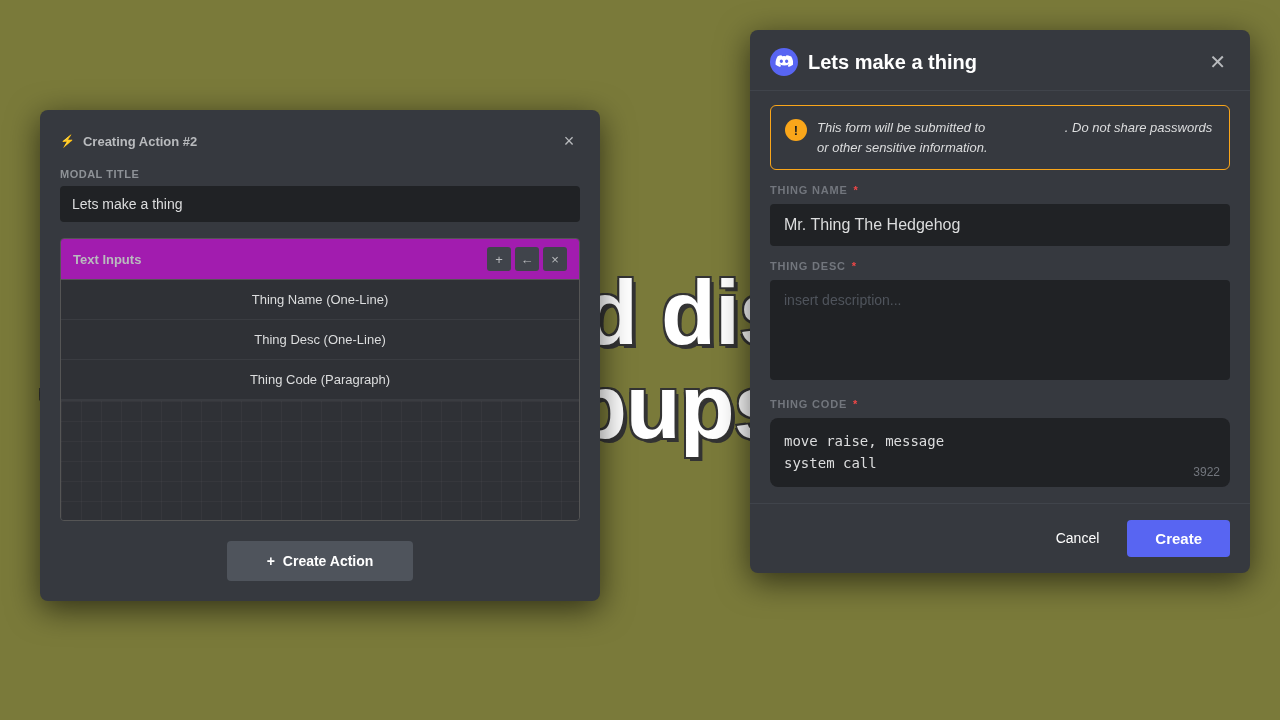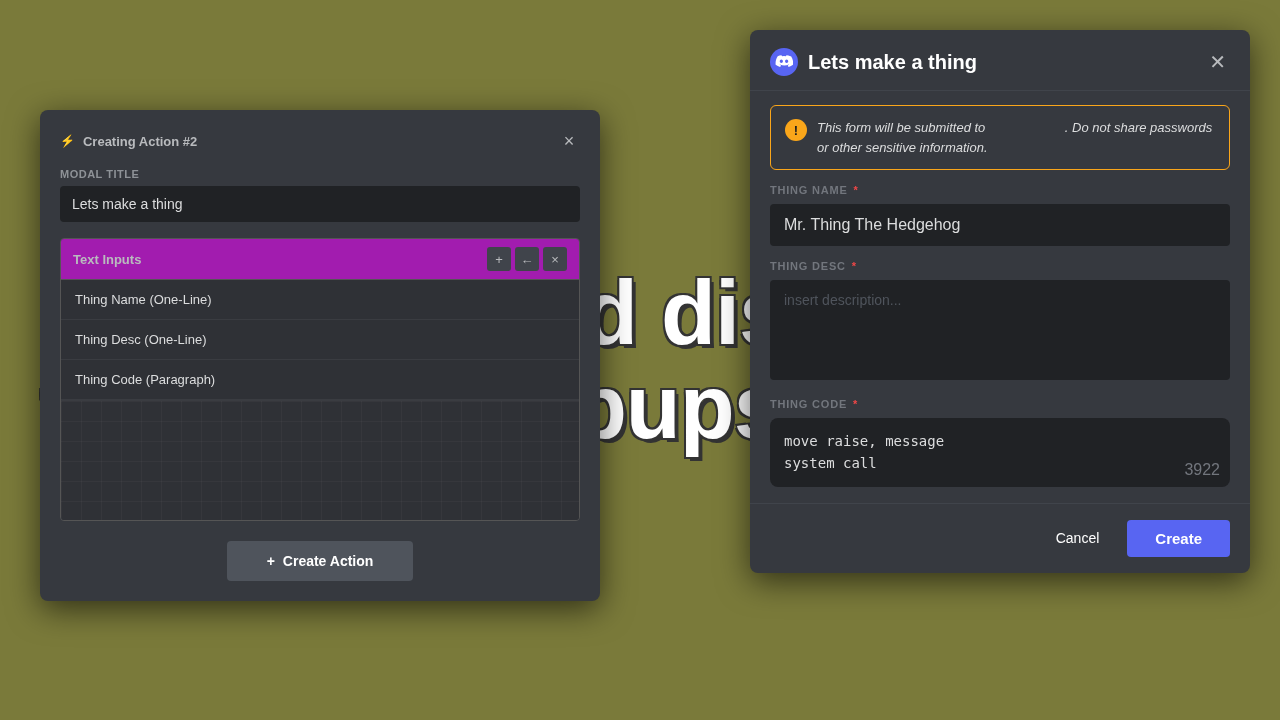--- a/index.html
+++ b/index.html
@@ -144,20 +144,21 @@
       justify-content: center;
     }
 
     .text-input-row {
       background: #2f3136;
       padding: 12px 14px;
       border-bottom: 1px solid #3a3c41;
       color: #dcddde;
       font-size: 13px;
       cursor: pointer;
+      text-align: center;
     }
 
     .text-input-row:last-of-type { border-bottom: none; }
 
     .empty-area {
       background: #2f3136;
       height: 120px;
       border-top: 1px solid #3a3c41;
       background-image: 
         linear-gradient(rgba(255,255,255,0.03) 1px, transparent 1px),
@@ -340,21 +341,21 @@
 
     .code-area .underline {
       text-decoration: underline wavy red;
     }
 
     .char-count {
       position: absolute;
       bottom: 8px;
       right: 10px;
       color: #72767d;
-      font-size: 16px;
+      font-size: 12px;
     }
 
     .right-modal-footer {
       display: flex;
       align-items: center;
       justify-content: flex-end;
       padding: 16px 20px;
       gap: 12px;
       border-top: 1px solid #40444b;
     }

